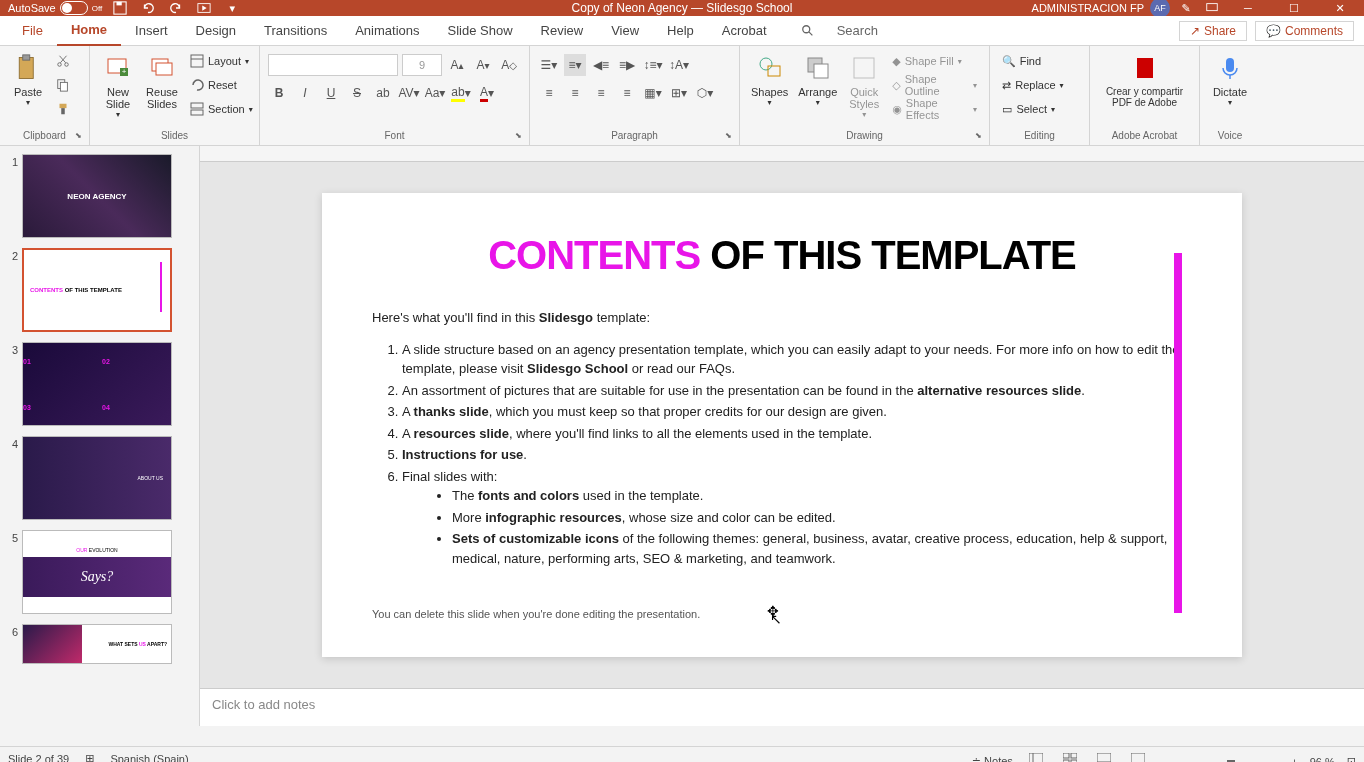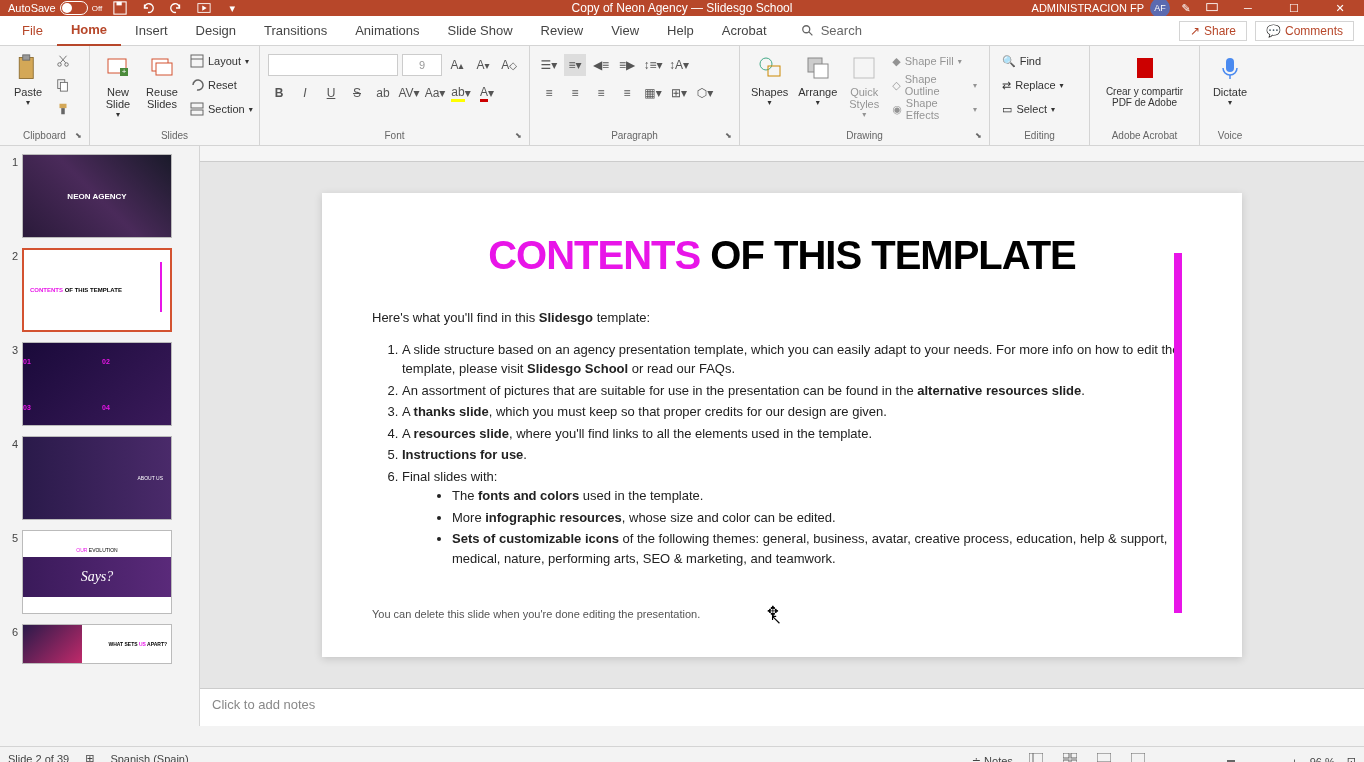--- a/index.html
+++ b/index.html
@@ -15,21 +15,21 @@
 .titlebar .center { position: absolute; left: 50%; transform: translateX(-50%); font-size: 12px; }
 .titlebar .right-section { position: absolute; right: 0; display: flex; align-items: center; gap: 6px; padding-right: 4px; }
 .titlebar .user-badge { width: 20px; height: 20px; background: #5b6ab0; border-radius: 50%; display: flex; align-items: center; justify-content: center; font-size: 9px; }
 .titlebar .win-btn { width: 40px; height: 28px; display: flex; align-items: center; justify-content: center; cursor: pointer; }
 
 
 .ribbon-tabs { height: 30px; background: white; border-bottom: 1px solid #d4d4d4; display: flex; align-items: center; padding-left: 8px; font-size: 13px; color: #444; position: relative; }
 .ribbon-tabs .tab { padding: 0 14px; height: 30px; display: flex; align-items: center; cursor: pointer; }
 .ribbon-tabs .tab.file { color: #b7472a; }
 .ribbon-tabs .tab.active { color: #b7472a; border-bottom: 2px solid #b7472a; font-weight: 600; }
-.ribbon-tabs .search-box { margin-left: 20px; display: flex; align-items: center; gap: 6px; color: #666; }
+.ribbon-tabs .search-box { margin-left: 20px; display: flex; align-items: center; gap: 22px; color: #666; }
 .ribbon-tabs .right-actions { position: absolute; right: 10px; display: flex; gap: 8px; }
 .ribbon-tabs .action-btn { border: 1px solid #d4d4d4; padding: 2px 10px; font-size: 12px; color: #b7472a; display: flex; align-items: center; gap: 4px; cursor: pointer; }
 
 
 .ribbon { height: 100px; background: #f5f5f5; border-bottom: 1px solid #d4d4d4; display: flex; }
 .ribbon-group { border-right: 1px solid #d4d4d4; padding: 4px 8px 2px 8px; display: flex; flex-direction: column; justify-content: space-between; position: relative; }
 .ribbon-group-label { font-size: 10px; color: #666; text-align: center; padding-bottom: 2px; }
 .ribbon-group-content { display: flex; align-items: flex-start; gap: 4px; flex: 1; }
 .ribbon-btn-large { display: flex; flex-direction: column; align-items: center; justify-content: center; padding: 2px 4px; cursor: pointer; font-size: 11px; color: #333; text-align: center; min-width: 40px; }
 .ribbon-btn-large .icon-box { width: 32px; height: 32px; display: flex; align-items: center; justify-content: center; margin-bottom: 2px; }

